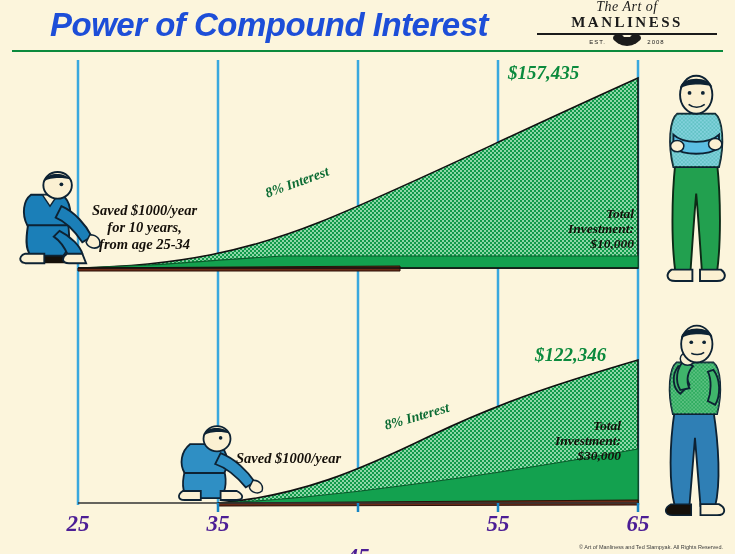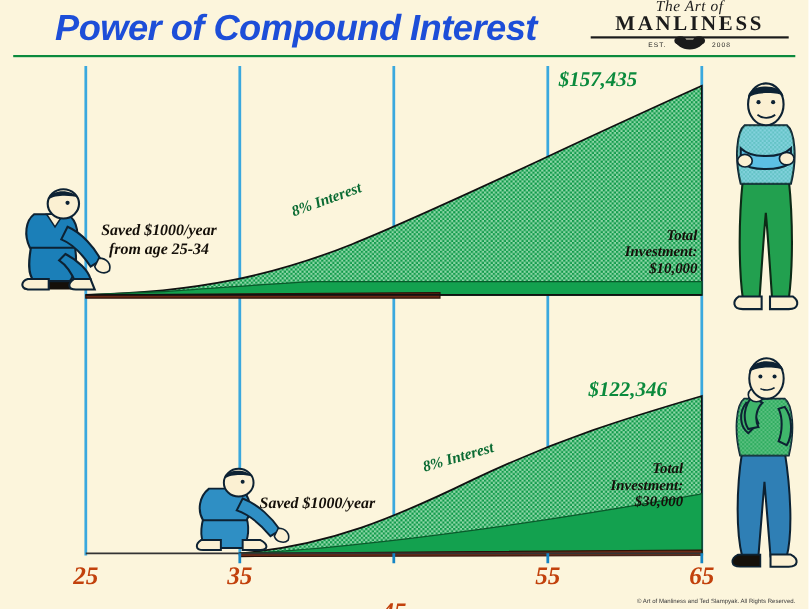--- a/index.html
+++ b/index.html
@@ -31,21 +31,21 @@
   #logo .lg-top{
     font-family:"Liberation Serif", serif;
     font-style:italic;
     font-size:14px;
     line-height:10px;
     letter-spacing:0.5px;
   }
   #logo .lg-main{
     font-family:"Liberation Serif", serif;
     font-weight:bold;
-    font-size:19px;
+    font-size:15px;
     letter-spacing:2.5px;
     line-height:20px;
     border-bottom:2px solid #1b1b1b;
     padding-bottom:1px;
   }
   #logo .lg-bot{
     position:relative;
     font-family:"Liberation Sans", sans-serif;
     font-size:6px;
     letter-spacing:1px;
@@ -75,21 +75,21 @@
   }
 
   
   #plot{position:absolute;left:0;top:0;width:735px;height:554px;}
 
   .axlabel{
     position:absolute;
     font-family:"Liberation Serif", serif;
     font-weight:bold;font-style:italic;
     font-size:23px;
-    color:#c2410c;
+    color:#4c1d95;
     transform:translateX(-50%);
     top:511px;
   }
 
   .valuelabel{
     position:absolute;
     font-family:"Liberation Serif", serif;
     font-weight:bold;font-style:italic;
     font-size:19px;
     color:#0b8a3d;
@@ -284,20 +284,21 @@
       <circle cx="34" cy="22" r="2" fill="#0d2233"></circle>
       <circle cx="48" cy="22" r="2" fill="#0d2233"></circle>
       <path d="M34,34 C38,36 44,36 48,33" fill="none" stroke="#0d2233" stroke-width="1.6"></path>
     </g>
   </svg>
 
   <div class="valuelabel" style="left:508px;top:62px;">$157,435</div>
 
   <div class="noteblock" style="left:92px;top:182px;">
     <div>Saved $1000/year</div>
+    <div>for 10 years,</div>
     <div>from age 25-34</div>
   </div>
 
   <div class="interest-label" style="left:266px;top:186px;transform:rotate(-20deg);transform-origin:left center;">8% Interest</div>
 
   <div class="totalblock" style="left:568px;top:206px;">
     <div>Total</div>
     <div>Investment:</div>
     <div>$10,000</div>
   </div>

